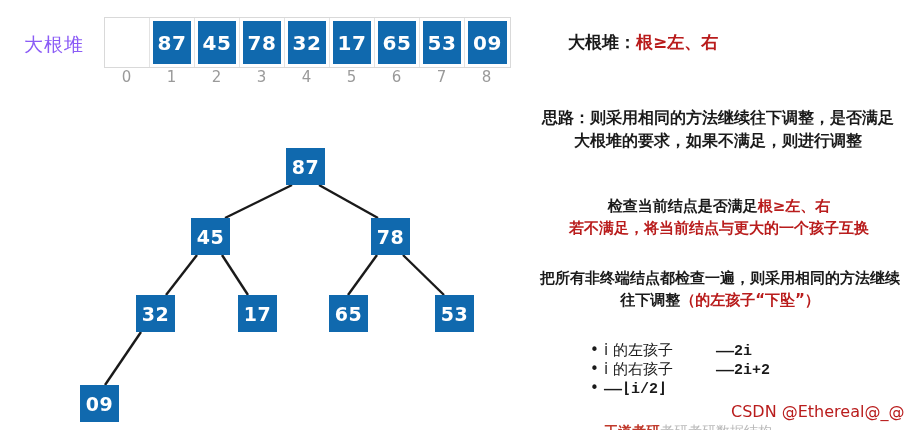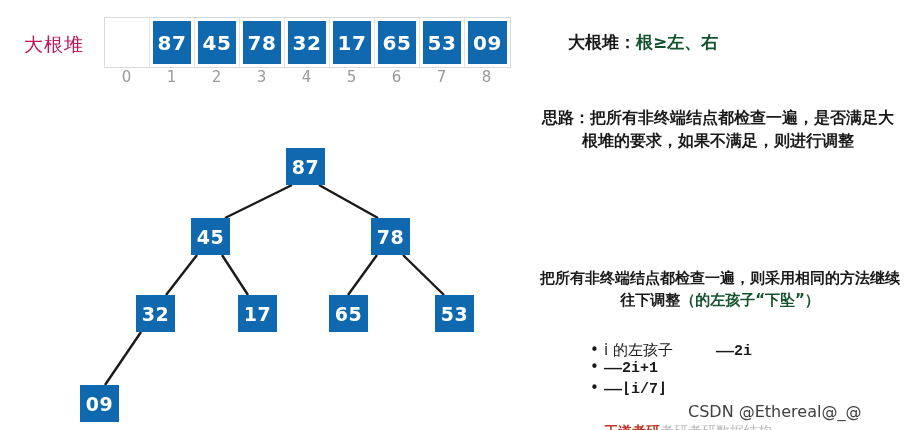--- a/index.html
+++ b/index.html
@@ -19,21 +19,21 @@
     width: 912px;
     height: 430px;
   }
 
   
   #array-label {
     position: absolute;
     left: 24px;
     top: 32px;
     font-size: 19px;
-    color: #be185d;
+    color: #8b5cf6;
     letter-spacing: 1px;
     white-space: nowrap;
   }
   #array-table {
     position: absolute;
     left: 104px;
     top: 17px;
     display: flex;
     border: 1px solid #d9d9d9;
     background: #ffffff;
@@ -106,21 +106,21 @@
   }
 
   
   .rtext {
     position: absolute;
     font-weight: bold;
     color: #1a1a1a;
     white-space: nowrap;
     line-height: 1.45;
   }
-  .red { color: #14532d; }
+  .red { color: #b91c1c; }
 
   #r-line1 {
     left: 568px;
     top: 30px;
     font-size: 17px;
   }
   #r-block-idea {
     left: 538px;
     top: 106px;
     font-size: 16px;
@@ -170,24 +170,24 @@
   }
   .bullet-value {
     font-weight: bold;
     white-space: nowrap;
     font-family: Liberation Mono, monospace;
   }
 
   
   #watermark {
     position: absolute;
-    left: 688px;
+    left: 731px;
     top: 402px;
     font-size: 16px;
-    color: #404040;
+    color: #b91c1c;
     white-space: nowrap;
   }
   #watermark-bottom {
     position: absolute;
     left: 604px;
     top: 423px;
     font-size: 14px;
     color: #b9b9b9;
     white-space: nowrap;
     overflow: hidden;
@@ -269,41 +269,46 @@
       <div class="tree-node" style="left: 329px; top: 165px;">65</div>
       <div class="tree-node" style="left: 435px; top: 165px;">53</div>
       <div class="tree-node" style="left: 80px; top: 255px;">09</div>
     </div>
 
   <div class="rtext" id="r-line1">
     <span>大根堆：</span><span class="red">根≥左、右</span>
   </div>
 
   <div class="rtext" id="r-block-idea">
-    <span>思路：</span><span>把所有非终端结点都检查一遍，是否满足大根堆的要求，如果不满足，则进行调整</span>
-  </div>
-
+    <span>思路：</span><span>则采用相同的方法继续往下调整，是否满足大根堆的要求，如果不满足，则进行调整</span>
+  </div>
+
+  <div class="rtext" id="r-block-check">
+    <span>检查当前结点是否满足</span><span class="red">根≥左、右</span><br>
+    <span class="red">若不满足，将当前结点与更大的一个孩子互换</span>
+  </div>
 
   <div class="rtext" id="r-block-swap">
     <span>把所有非终端结点都检查一遍，则采用相同的方法继续往下调整</span><span class="red">（的左孩子“下坠”）</span>
   </div>
 
   <div id="bullets">
       <div class="bullet-row">
         <span class="bullet-dot">•</span>
         <span class="bullet-label">i 的左孩子</span>
         <span class="bullet-value">——2i</span>
       </div>
       <div class="bullet-row">
         <span class="bullet-dot">•</span>
-        <span class="bullet-value">——2i+1</span>
+        <span class="bullet-label">i 的右孩子</span>
+        <span class="bullet-value">——2i+2</span>
       </div>
       <div class="bullet-row">
         <span class="bullet-dot">•</span>
-        <span class="bullet-value">——⌊i/7⌋</span>
+        <span class="bullet-value">——⌊i/2⌋</span>
       </div>
     </div>
 
   <div id="watermark">CSDN @Ethereal@_@</div>
   <div id="watermark-bottom">
     <span class="wm-red">王道考研</span><span>考研考研数据结构</span>
   </div>
 
 </div>
 

